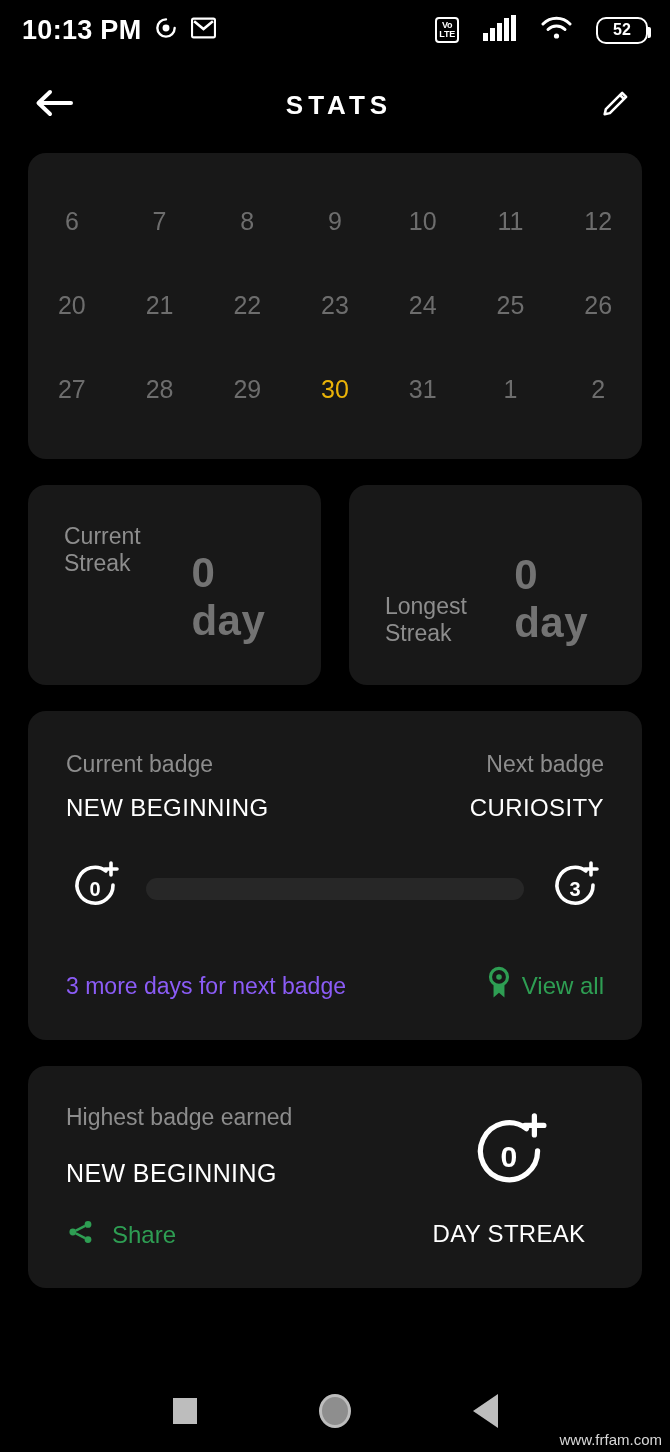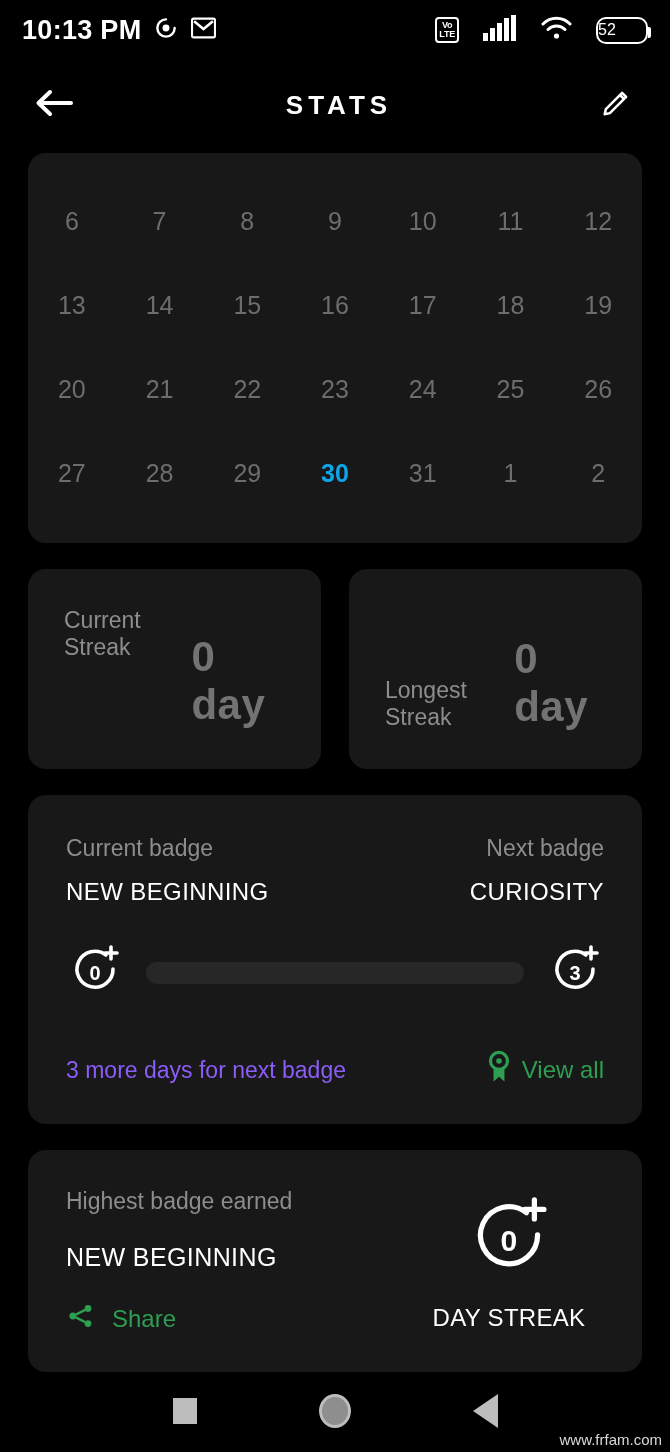--- a/index.html
+++ b/index.html
@@ -21,21 +21,21 @@
   .sb-right { margin-left:auto; display:flex; align-items:center; gap:24px; }
   .volte {
     border:2px solid #fff; border-radius:4px;
     font-size:9px; line-height:9px; font-weight:bold;
     padding:2px 2px; text-align:center; letter-spacing:-.2px;
   }
   .volte div { display:block; }
   .batt {
     border:2px solid #fff; border-radius:10px;
     width:52px; height:27px; display:flex; align-items:center;
-    justify-content:flex-start; font-size:16px; font-weight:normal;
+    justify-content:center; font-size:16px; font-weight:bold;
     position:relative;
   }
   .batt::after{
     content:""; position:absolute; right:-5px; top:8px;
     width:3px; height:11px; background:#fff; border-radius:0 2px 2px 0;
   }
 
   
   .appbar {
     height:90px; display:flex; align-items:center;
@@ -53,21 +53,21 @@
   .scroll { padding:0 28px; }
   .card { background:#181818; border-radius:18px; }
 
   
   .cal { margin-top:3px; padding:26px 0 28px; }
   .cal-row { display:grid; grid-template-columns:repeat(7,1fr); }
   .cal-cell {
     height:84px; display:flex; align-items:center; justify-content:center;
     font-size:25px; color:#6d6d6d;
   }
-  .cal-cell.today { color:#0ea5e9; font-weight:bold; }
+  .cal-cell.today { color:#eab308; font-weight:normal; }
 
   
   .streaks { display:flex; gap:28px; margin-top:26px; }
   .streak-card { flex:1; height:200px; padding:38px 36px; display:flex; flex-direction:row; }
   .streak-card.r { align-items:flex-end; }
   .streak-label { font-size:23px; color:#8d8d8d; }
   .streak-val { font-size:42px; font-weight:bold; color:#737373; margin-top:26px; letter-spacing:.5px; }
 
   
   .badge-card { margin-top:26px; padding:40px 38px 34px; }
@@ -179,29 +179,20 @@
     <div class="card cal">
       <div>
           <div class="cal-row">
             <div class="cal-cell">6</div>
             <div class="cal-cell">7</div>
             <div class="cal-cell">8</div>
             <div class="cal-cell">9</div>
             <div class="cal-cell">10</div>
             <div class="cal-cell">11</div>
             <div class="cal-cell">12</div>
-          </div>
-          <div class="cal-row">
-            <div class="cal-cell">13</div>
-            <div class="cal-cell">14</div>
-            <div class="cal-cell">15</div>
-            <div class="cal-cell">16</div>
-            <div class="cal-cell">17</div>
-            <div class="cal-cell">18</div>
-            <div class="cal-cell">19</div>
           </div>
           <div class="cal-row">
             <div class="cal-cell">20</div>
             <div class="cal-cell">21</div>
             <div class="cal-cell">22</div>
             <div class="cal-cell">23</div>
             <div class="cal-cell">24</div>
             <div class="cal-cell">25</div>
             <div class="cal-cell">26</div>
           </div>

